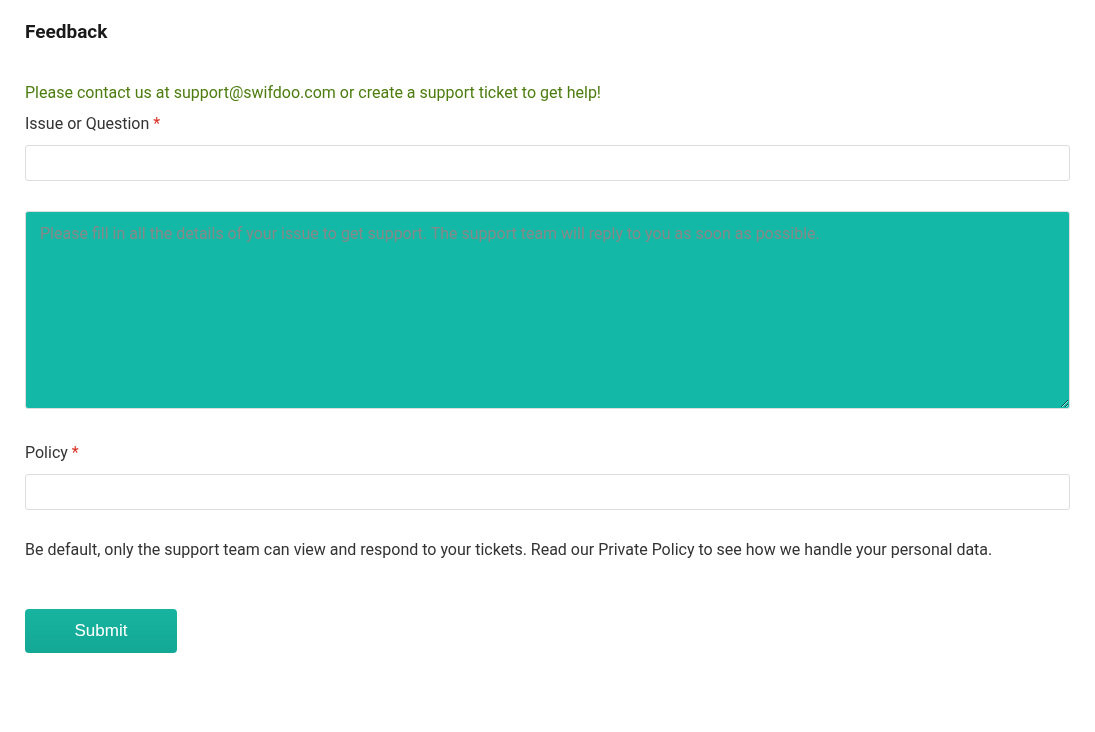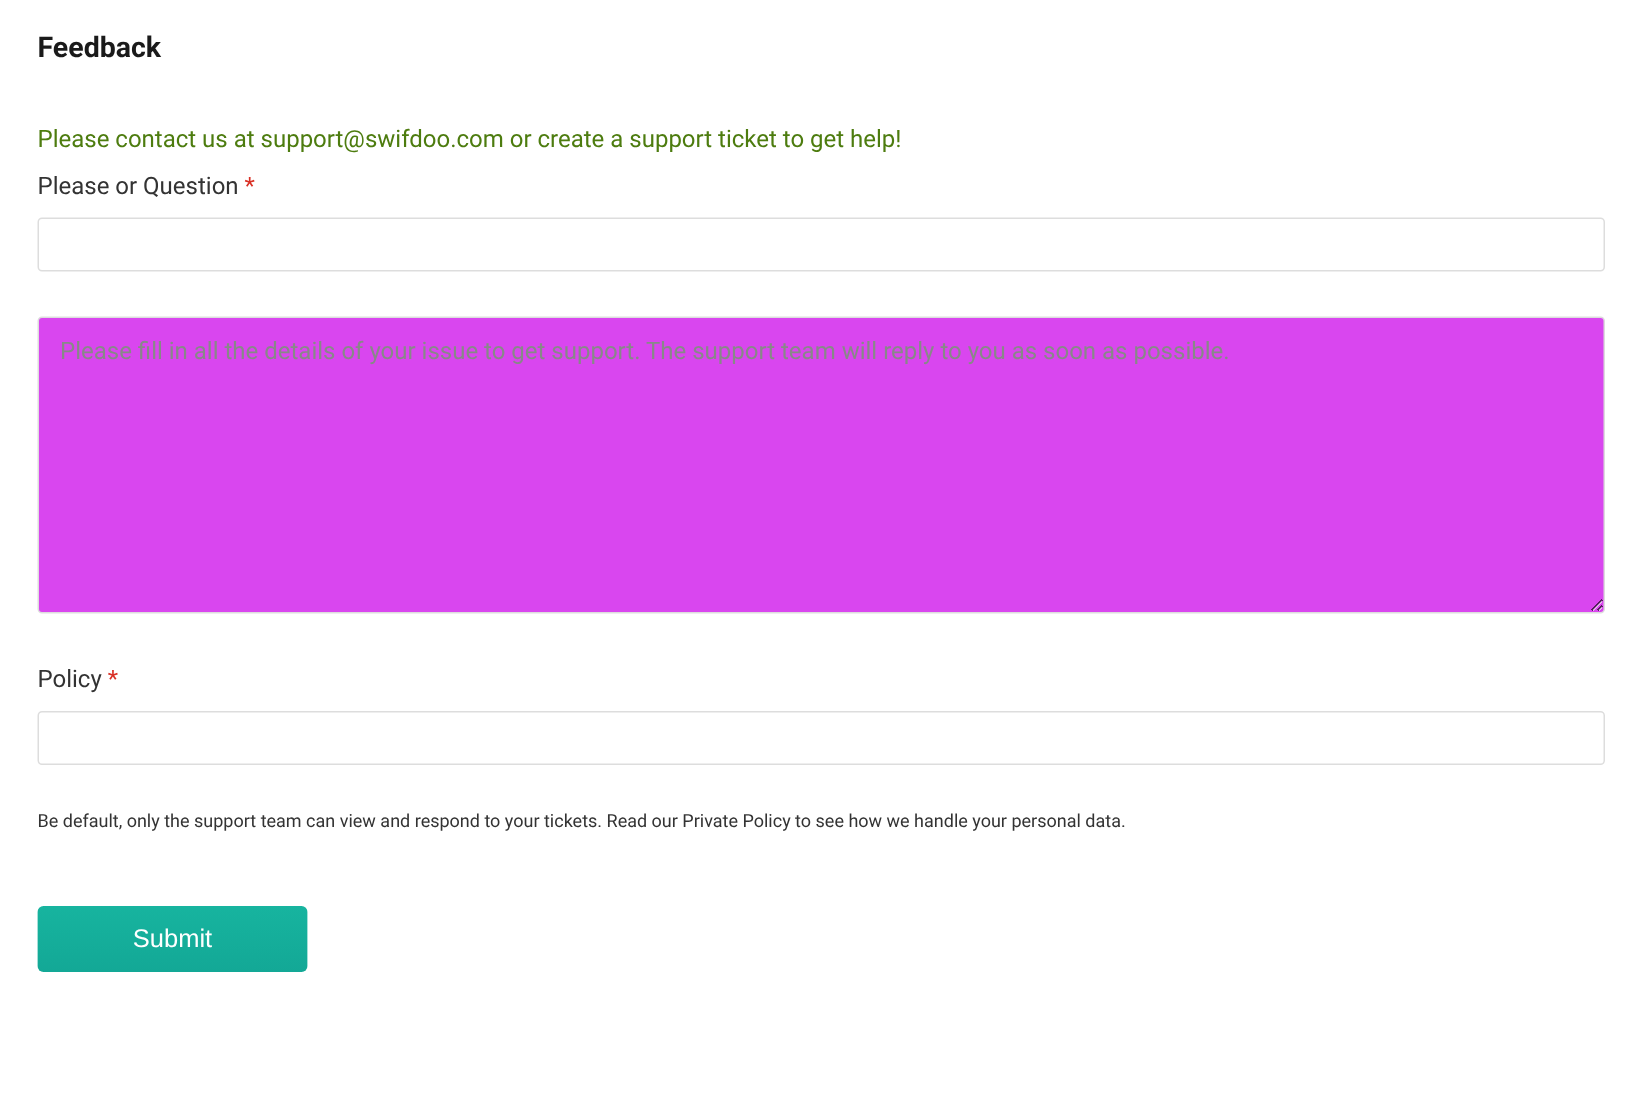--- a/index.html
+++ b/index.html
@@ -48,63 +48,63 @@
       background: #ffffff;
       color: #333333;
     }
     .textarea-input {
       width: 100%;
       height: 198px;
       padding: 12px 14px;
       font-size: 16px;
       border: 1px solid #dddddd;
       border-radius: 3px;
-      background: #d946ef;
+      background: #14b8a6;
       color: #333333;
       font-family: inherit;
       resize: both;
     }
     .textarea-input::placeholder {
       color: #888888;
       font-size: 16px;
     }
     .text-input::placeholder {
       color: #888888;
     }
     .policy-text {
-      font-size: 12px;
+      font-size: 16px;
       color: #333333;
       margin-top: 20px;
       margin-bottom: 50px;
     }
     .submit-button {
       background-color: #15ae9b;
       background-image: linear-gradient(to bottom, #17b49f, #13a896);
       color: #ffffff;
       border: none;
       border-radius: 4px;
-      width: 180px;
+      width: 152px;
       height: 44px;
       font-size: 17px;
       font-weight: 500;
       cursor: pointer;
     }
   </style>
 </head>
 <body>
 
 
 
 <h1>Feedback</h1>
 
 <p class="intro-text">Please contact us at support@swifdoo.com or create a support ticket to get help!</p>
 
 <div class="form-group">
   <label class="form-label">
-    <span>Please or Question </span><span class="required-asterisk">*</span>
+    <span>Issue or Question </span><span class="required-asterisk">*</span>
   </label>
   <input type="text" class="text-input" value="" style="">
 </div>
 
 <div class="form-group">
   <textarea class="textarea-input" placeholder="Please fill in all the details of your issue to get support. The support team will reply to you as soon as possible." style=""></textarea>
 </div>
 
 <div class="form-group">
   <label class="form-label">

